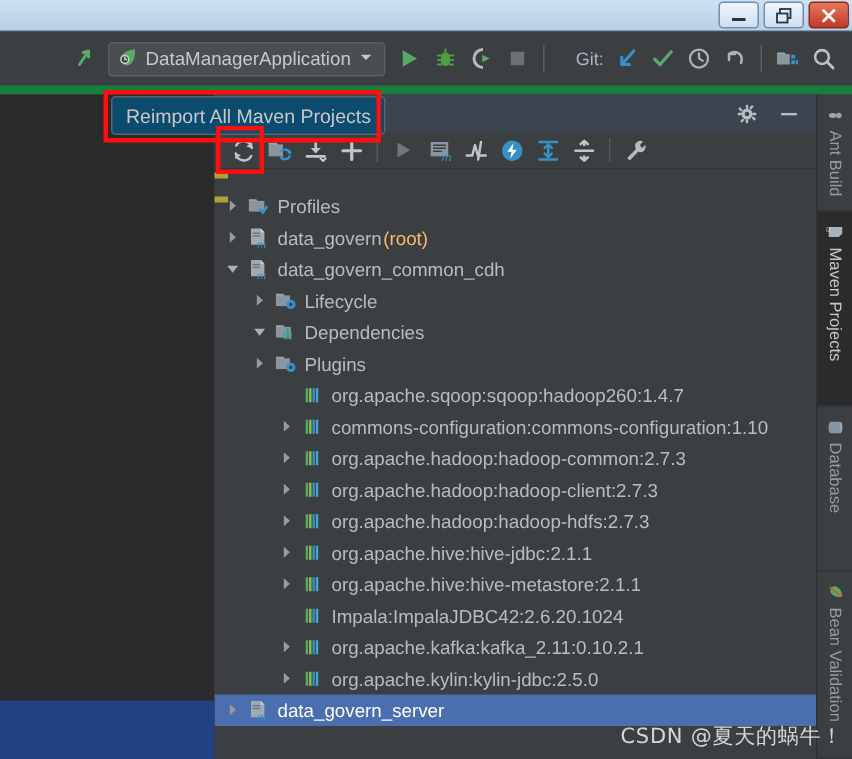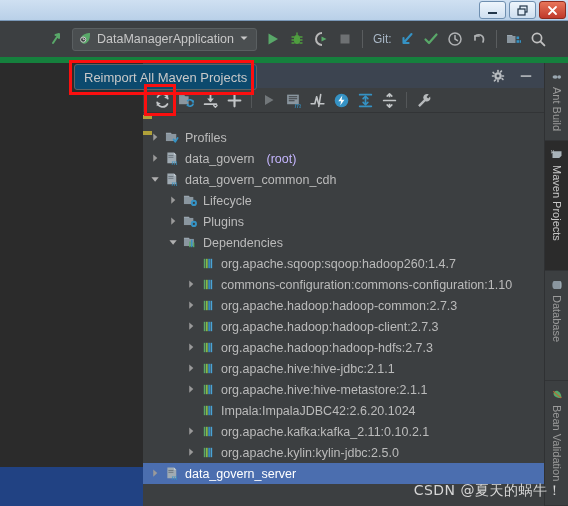--- a/index.html
+++ b/index.html
@@ -36,21 +36,21 @@
     display:flex; align-items:center; padding:0 6px;
   }
   .tb-ico { width:24px; height:24px; display:flex; align-items:center; justify-content:center; flex:none; }
   .runconfig {
     height:23px; min-width:170px; border:1px solid #5a5f61; border-radius:3px;
     background:#4a4e50; display:flex; align-items:center; gap:5px;
     padding:0 7px 0 5px; margin:0 4px 0 2px;
   }
   .runconfig .rc-label { color:#c8c8c8; font-size:12.5px; white-space:nowrap; }
   .tb-sep { width:1px; height:18px; background:#5a5d5f; margin:0 5px; flex:none; }
-  .gitlabel { color:#a9b7c6; font-size:12px; margin:0 3px 0 5px; }
+  .gitlabel { color:#a9b7c6; font-size:12px; margin:0 3px 0 16px; }
 
   
   .editor {
     position:absolute; left:0; top:63px; width:143px; height:443px;
     background:#2b2b2b;
   }
   .editor-sel {
     position:absolute; left:0; bottom:0; width:143px; height:39px;
     background:#214283;
   }
@@ -83,21 +83,21 @@
   .row {
     height:21px; display:flex; align-items:center; white-space:nowrap;
     font-size:12.5px; color:#bbbbbb; padding-right:4px;
   }
   .row.sel { background:#4b6eaf; color:#ffffff; }
   .arrow { width:13px; height:13px; flex:none; display:flex; align-items:center; justify-content:center; margin-right:2px; }
   .arrow svg { display:block; }
   .ticon { width:16px; height:16px; flex:none; display:flex; align-items:center; justify-content:center; margin-right:5px; }
   .ticon svg { display:block; }
   .rlabel { overflow:hidden; text-overflow:ellipsis; }
-  .rsub { color:#c4b5fd; margin-left:12px; }
+  .rsub { color:#fdba74; margin-left:1px; }
 
   
   .stripe { position:absolute; left:0; width:9px; height:4px; }
 
   
   .sidebar {
     position:absolute; right:0; top:63px; width:24px; height:443px;
     background:#3c3f41; border-left:1px solid #2f3133;
     display:flex; flex-direction:column; align-items:stretch;
   }
@@ -436,49 +436,49 @@
               <rect x="1" y="4.2" width="10" height="7.6" fill="#8a969f"></rect>
               <circle cx="11.6" cy="10.6" r="3.3" fill="#3592c4"></circle>
               <circle cx="11.6" cy="10.6" r="1.2" fill="#3c3f41"></circle>
             </svg>
           </span>
           <span class="rlabel">Lifecycle</span>
         </div>
         <div class="row" style="padding-left: 24px;">
           <span class="arrow">
             <svg width="13" height="13" viewBox="0 0 16 16">
-              <path d="M5.2 3 L10.2 7.5 L5.2 12 Z" fill="#9a9a9a"></path>
-            </svg>
-          </span>
-          <span class="ticon">
-            <svg width="15" height="15" viewBox="0 0 16 16">
-              <path d="M1 3h5.2l1.2 1.6H1z" fill="#9aa7b0"></path>
-              <rect x="1" y="4.2" width="10" height="7.6" fill="#8a969f"></rect>
-              <circle cx="11.6" cy="10.6" r="3.3" fill="#3592c4"></circle>
-              <circle cx="11.6" cy="10.6" r="1.2" fill="#3c3f41"></circle>
-            </svg>
-          </span>
-          <span class="rlabel">Plugins</span>
-        </div>
-        <div class="row" style="padding-left: 24px;">
-          <span class="arrow">
-            <svg width="13" height="13" viewBox="0 0 16 16">
               <path d="M3 5.2 L12 5.2 L7.5 10.8 Z" fill="#b0b0b0"></path>
             </svg>
           </span>
           <span class="ticon">
             <svg width="15" height="15" viewBox="0 0 16 16">
               <path d="M1 3h5.2l1.2 1.6H1z" fill="#9aa7b0"></path>
               <rect x="1" y="4.2" width="10.6" height="7.6" fill="#8a969f"></rect>
               <rect x="6.6" y="7" width="1.5" height="6" fill="#59a869"></rect>
               <rect x="8.6" y="5" width="1.5" height="8" fill="#3592c4"></rect>
               <rect x="10.6" y="8" width="1.5" height="5" fill="#59a869"></rect>
             </svg>
           </span>
           <span class="rlabel">Dependencies</span>
+        </div>
+        <div class="row" style="padding-left: 24px;">
+          <span class="arrow">
+            <svg width="13" height="13" viewBox="0 0 16 16">
+              <path d="M5.2 3 L10.2 7.5 L5.2 12 Z" fill="#9a9a9a"></path>
+            </svg>
+          </span>
+          <span class="ticon">
+            <svg width="15" height="15" viewBox="0 0 16 16">
+              <path d="M1 3h5.2l1.2 1.6H1z" fill="#9aa7b0"></path>
+              <rect x="1" y="4.2" width="10" height="7.6" fill="#8a969f"></rect>
+              <circle cx="11.6" cy="10.6" r="3.3" fill="#3592c4"></circle>
+              <circle cx="11.6" cy="10.6" r="1.2" fill="#3c3f41"></circle>
+            </svg>
+          </span>
+          <span class="rlabel">Plugins</span>
         </div>
         <div class="row" style="padding-left: 42px;">
           <span class="arrow"></span>
           <span class="ticon">
             <svg width="15" height="15" viewBox="0 0 16 16">
               <rect x="3" y="3" width="1.7" height="10" fill="#59a869"></rect>
               <rect x="5.4" y="3" width="1.7" height="10" fill="#8bc34a"></rect>
               <rect x="7.8" y="3" width="1.7" height="10" fill="#3592c4"></rect>
               <rect x="10.2" y="3" width="1.7" height="10" fill="#4aa3d6"></rect>
             </svg>

